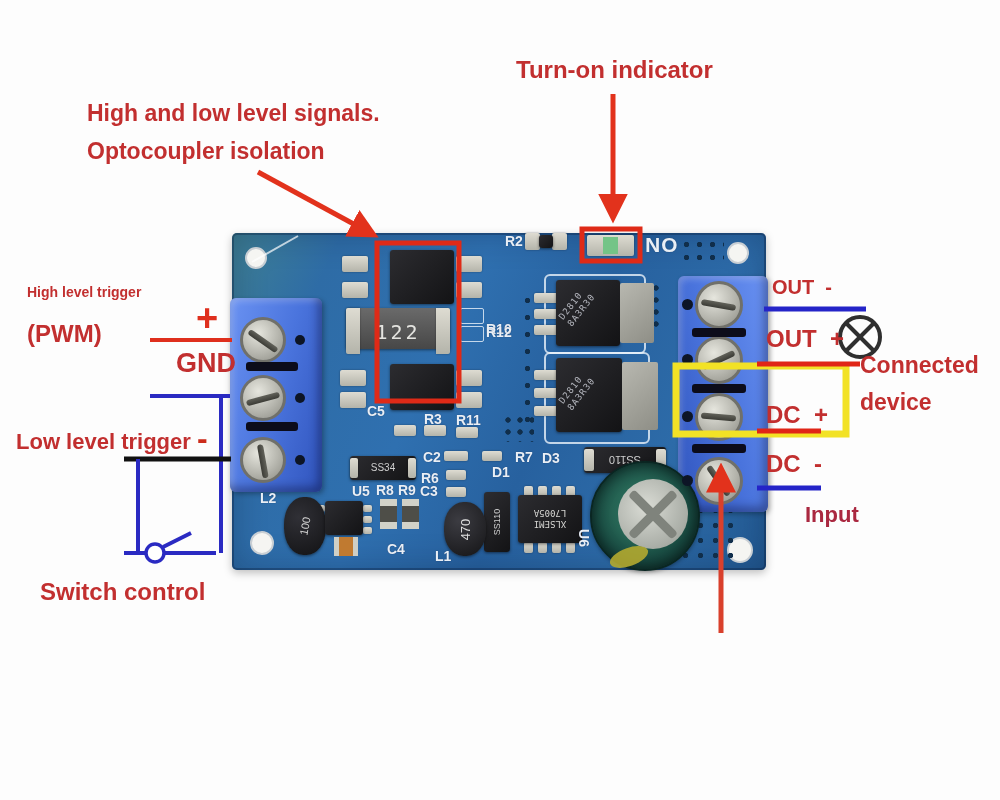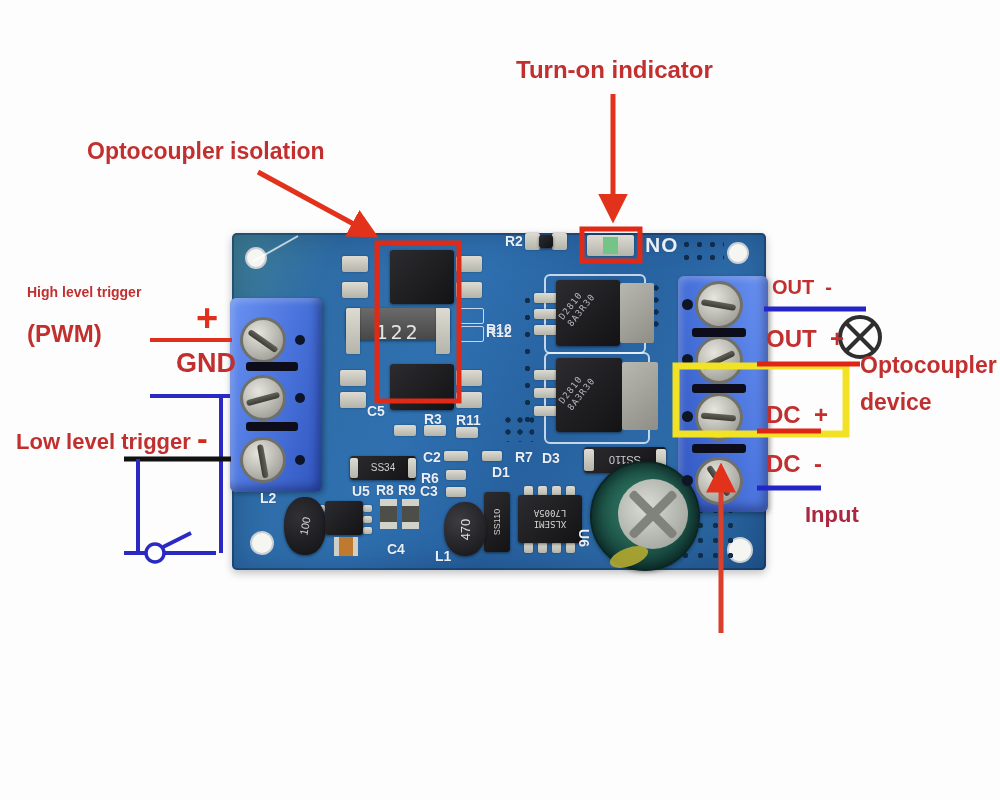--- a/index.html
+++ b/index.html
@@ -91,21 +91,21 @@
   <div class="pad" style="left:342px;top:282px;width:26px;height:16px"></div>
   <div class="pad" style="left:456px;top:256px;width:26px;height:16px"></div>
   <div class="pad" style="left:456px;top:282px;width:26px;height:16px"></div>
   <div class="pad" style="left:340px;top:370px;width:26px;height:16px"></div>
   <div class="pad" style="left:340px;top:392px;width:26px;height:16px"></div>
   <div class="pad" style="left:456px;top:370px;width:26px;height:16px"></div>
   <div class="pad" style="left:456px;top:392px;width:26px;height:16px"></div>
   <div class="chip" style="left:390px;top:250px;width:64px;height:54px"></div>
   <div class="chip" style="left:390px;top:364px;width:64px;height:46px"></div>
 
-  <div class="chip" style="left:346px;top:308px;width:104px;height:32px;background:linear-gradient(180deg,#6a6a6a,#474747)">
+  <div class="chip" style="left:346px;top:308px;width:104px;height:41px;background:linear-gradient(180deg,#6a6a6a,#474747)">
     <div class="pad" style="left:0;top:0;width:14px;height:46px;border-radius:2px 0 0 2px"></div>
     <div class="pad" style="left:90px;top:0;width:14px;height:46px;border-radius:0 2px 2px 0"></div>
     <div style="position:absolute;left:0;top:12px;width:100%;text-align:center;color:#e4e4e0;font-size:20px;letter-spacing:3px;font-family:'DejaVu Sans Mono',monospace">122</div>
   </div>
 
   <div class="silk" style="left:505px;top:233px">R2</div>
   <div class="pad" style="left:525px;top:233px;width:15px;height:17px"></div>
   <div class="pad" style="left:552px;top:233px;width:15px;height:17px"></div>
   <div class="chip" style="left:539px;top:235px;width:14px;height:13px"></div>
   <div class="pad" style="left:587px;top:235px;width:47px;height:21px"></div>
@@ -257,28 +257,30 @@
     <line x1="757" y1="364" x2="860" y2="364" stroke="#e02517" stroke-width="5"></line>
     <line x1="757" y1="431" x2="821" y2="431" stroke="#e02517" stroke-width="5"></line>
     <line x1="757" y1="488" x2="821" y2="488" stroke="#2424c8" stroke-width="5"></line>
 
     <circle cx="860" cy="337" r="20" fill="none" stroke="#2f2f2f" stroke-width="4"></circle>
     <line x1="846" y1="323" x2="874" y2="351" stroke="#2f2f2f" stroke-width="4"></line>
     <line x1="874" y1="323" x2="846" y2="351" stroke="#2f2f2f" stroke-width="4"></line>
   </svg>
 
   <div class="ann" style="left:516px;top:57px;font-size:24px">Turn-on indicator</div>
+  <div class="ann" style="left:87px;top:101px;font-size:23px">High and low level signals.</div>
   <div class="ann" style="left:87px;top:139px;font-size:23px">Optocoupler isolation</div>
   <div class="ann" style="left:27px;top:285px;font-size:14px">High level trigger</div>
   <div class="ann" style="left:27px;top:321px;font-size:24px">(PWM)</div>
   <div class="ann" style="left:196px;top:298px;font-size:38px;color:#df2f1d">+</div>
   <div class="ann" style="left:176px;top:349px;font-size:27px">GND</div>
   <div class="ann" style="left:16px;top:430px;font-size:22px">Low level trigger</div>
   <div class="ann" style="left:197px;top:421px;font-size:32px;color:#cc2d1c">-</div>
+  <div class="ann" style="left:40px;top:579px;font-size:24px">Switch control</div>
   <div class="ann" style="left:772px;top:276px;font-size:20px">OUT  -</div>
   <div class="ann" style="left:766px;top:326px;font-size:24px">OUT  +</div>
   <div class="ann" style="left:766px;top:402px;font-size:24px">DC  +</div>
   <div class="ann" style="left:766px;top:451px;font-size:24px">DC  -</div>
-  <div class="ann" style="left:860px;top:353px;font-size:23px">Optocoupler</div>
+  <div class="ann" style="left:860px;top:353px;font-size:23px">Connected</div>
   <div class="ann" style="left:860px;top:390px;font-size:23px">device</div>
   <div class="ann" style="left:805px;top:503px;font-size:22px;color:#aa2840">Input</div>
 
 </div>
 
 </body></html>

